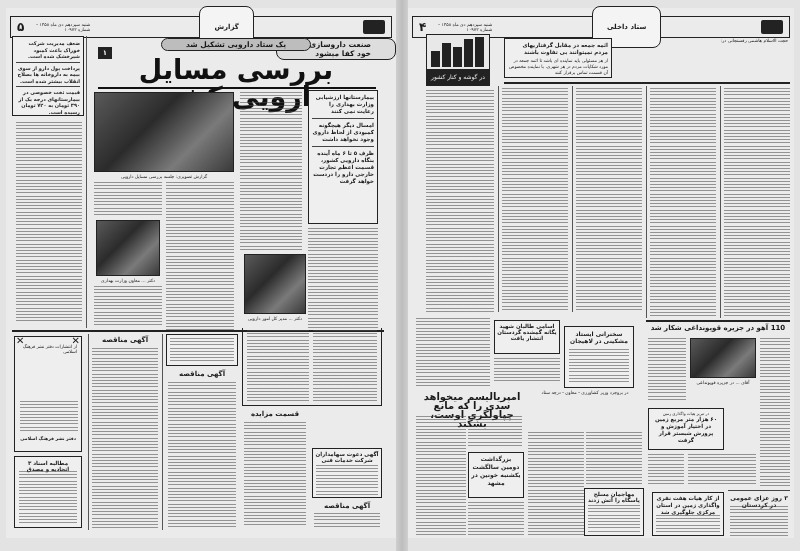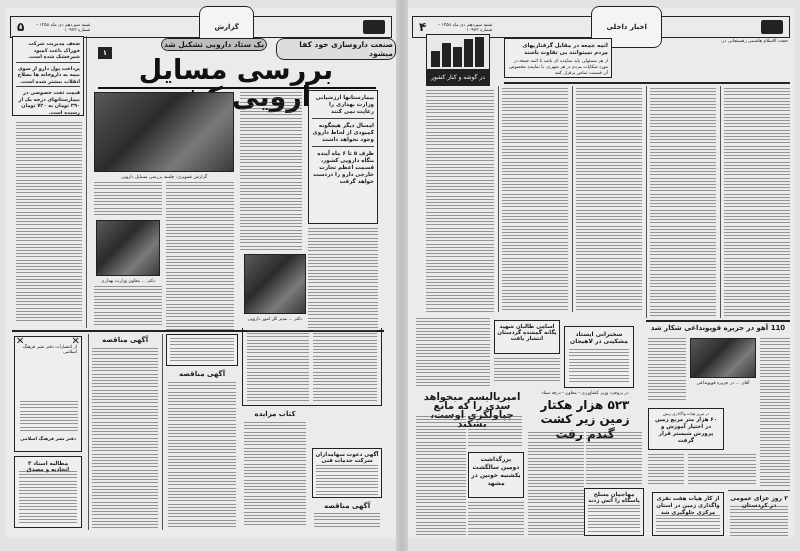--- a/index.html
+++ b/index.html
@@ -23,21 +23,21 @@
   .text { position: absolute; overflow: hidden; direction: rtl;
           background-image: repeating-linear-gradient(180deg, #4a4a4a 0 1px, transparent 1px 3.2px);
           opacity: 0.55; }
   .col-rule { position: absolute; width: 1px; background: #555; }
   .hrule { position: absolute; height: 1px; background: #444; }
   .box { position: absolute; border: 1.5px solid #222; background: #efefef; direction: rtl; }
   .photo { position: absolute; background: linear-gradient(135deg,#5a5a5a,#2b2b2b 40%,#7a7a7a 70%,#3a3a3a); border: 1px solid #222; }
   .caption { position: absolute; font-size: 4.5px; text-align: center; direction: rtl; }
 
   .headline-main { position: absolute; direction: rtl; font-weight: 900; font-family: "DejaVu Sans", sans-serif; line-height: 1; color: #111; }
-  .kicker { position: absolute; direction: rtl; font-size: 7.5px; font-weight: bold; border: 1.5px solid #222; border-radius: 8px; padding: 1px 2px; background: #ddd; }
+  .kicker { position: absolute; direction: rtl; font-size: 7.5px; font-weight: bold; border: 1.5px solid #222; border-radius: 8px; padding: 1px 24px; background: #ddd; }
   .sub-hd { position: absolute; direction: rtl; font-weight: bold; font-size: 7px; text-align: center; }
   .small-hd { position: absolute; direction: rtl; font-weight: bold; font-size: 5.5px; text-align: center; }
   .num-badge { position: absolute; background: #222; color: #eee; font-size: 7px; font-weight: bold; width: 14px; height: 12px; text-align: center; line-height: 12px; }
 
   .quran-box { position: absolute; border: 1.5px solid #222; background:#eeeeee; direction: rtl; padding: 4px; }
   .quran-title { font-size: 13px; font-weight: 900; text-align: right; line-height: 1.05; }
   .corner { position: absolute; font-size: 10px; font-weight: bold; }
 
   .chart-logo { position: absolute; border: 1.5px solid #222; background: #e8e8e8; overflow: hidden; }
   .bar { position: absolute; bottom: 18px; width: 9px; background: #222; }
@@ -121,35 +121,35 @@
     <div class="box" style="left:160px;top:326px;width:72px;height:32px;">
       <div class="text" style="left:3px;top:3px;width:64px;height:24px;"></div>
     </div>
     <div class="sub-hd" style="left:160px;top:362px;width:72px;">آگهی مناقصه</div>
     <div class="text" style="left:162px;top:374px;width:68px;height:146px;"></div>
 
     <div class="box" style="left:236px;top:320px;width:140px;height:78px;border-top:none;background:transparent;">
       <div class="text" style="left:4px;top:2px;width:62px;height:72px;"></div>
       <div class="text" style="left:70px;top:2px;width:64px;height:72px;"></div>
     </div>
-    <div class="sub-hd" style="left:236px;top:402px;width:66px;">کتاب مزایده</div>
+    <div class="sub-hd" style="left:236px;top:402px;width:66px;">قسمت مزایده</div>
     <div class="text" style="left:238px;top:414px;width:62px;height:106px;"></div>
 
     <div class="box" style="left:306px;top:440px;width:70px;height:50px;padding:2px;">
       <div class="small-hd" style="position:relative;">آگهی دعوت سهامداران شرکت خدمات فنی</div>
       <div class="text" style="left:3px;top:16px;width:62px;height:30px;"></div>
     </div>
     <div class="sub-hd" style="left:306px;top:494px;width:70px;">آگهی مناقصه</div>
     <div class="text" style="left:308px;top:505px;width:66px;height:14px;"></div>
   </div>
 
   <div class="page right">
     <div class="masthead">
       <div class="mast-logo"></div>
-      <div class="mast-section">اخبار داخلی</div>
+      <div class="mast-section">ستاد داخلی</div>
       <div style="display:flex;align-items:center;gap:6px;">
         <div class="mast-date">شنبه سیزدهم دی ماه ۱۳۵۸ - شماره ۱۰۹۷۲</div>
         <div class="mast-pg">۴</div>
       </div>
     </div>
 
     <div class="chart-logo" style="left:18px;top:26px;width:64px;height:52px;">
       <div class="bar" style="left:4px;height:16px;"></div>
       <div class="bar" style="left:15px;height:24px;"></div>
       <div class="bar" style="left:26px;height:20px;"></div>
@@ -185,21 +185,20 @@
     <div class="box" style="left:156px;top:318px;width:70px;height:62px;padding:3px;">
       <div class="sub-hd" style="position:relative;font-size:6px;">سخنرانی ایستاد مشکینی در لاهیجان</div>
       <div class="text" style="left:4px;top:22px;width:60px;height:34px;"></div>
     </div>
 
     <div class="sub-hd" style="left:12px;top:384px;width:104px;font-size:10px;line-height:9px;">امپریالیسم میخواهد سدی را که مانع چپاولگری اوست، بشکند</div>
     <div class="text" style="left:8px;top:408px;width:50px;height:120px;"></div>
     <div class="text" style="left:60px;top:408px;width:54px;height:30px;"></div>
 
     <div style="position:absolute;left:118px;top:382px;width:118px;font-size:4.5px;direction:rtl;text-align:center;">در بروجرد وزیر کشاورزی - معاون - درجه ستاد</div>
-    <div class="headline-main" style="left:118px;top:390px;width:118px;font-size:12px;text-align:center;line-height:1.2;">۵۲۳ هزار هکتار زمین زیر کشت گندم رفت</div>
     <div class="text" style="left:120px;top:424px;width:56px;height:104px;"></div>
     <div class="text" style="left:178px;top:424px;width:56px;height:54px;"></div>
 
     <div class="box" style="left:60px;top:444px;width:56px;height:46px;padding:2px;">
       <div class="sub-hd" style="position:relative;font-size:6px;line-height:8px;">بزرگداشت دومین سالگشت یکشنبه خونین در مشهد</div>
     </div>
     <div class="text" style="left:60px;top:494px;width:56px;height:34px;"></div>
 
     <div class="box" style="left:176px;top:480px;width:60px;height:48px;padding:2px;">
       <div class="small-hd" style="position:relative;">مهاجمان مسلح پاسگاه را آتش زدند</div>

